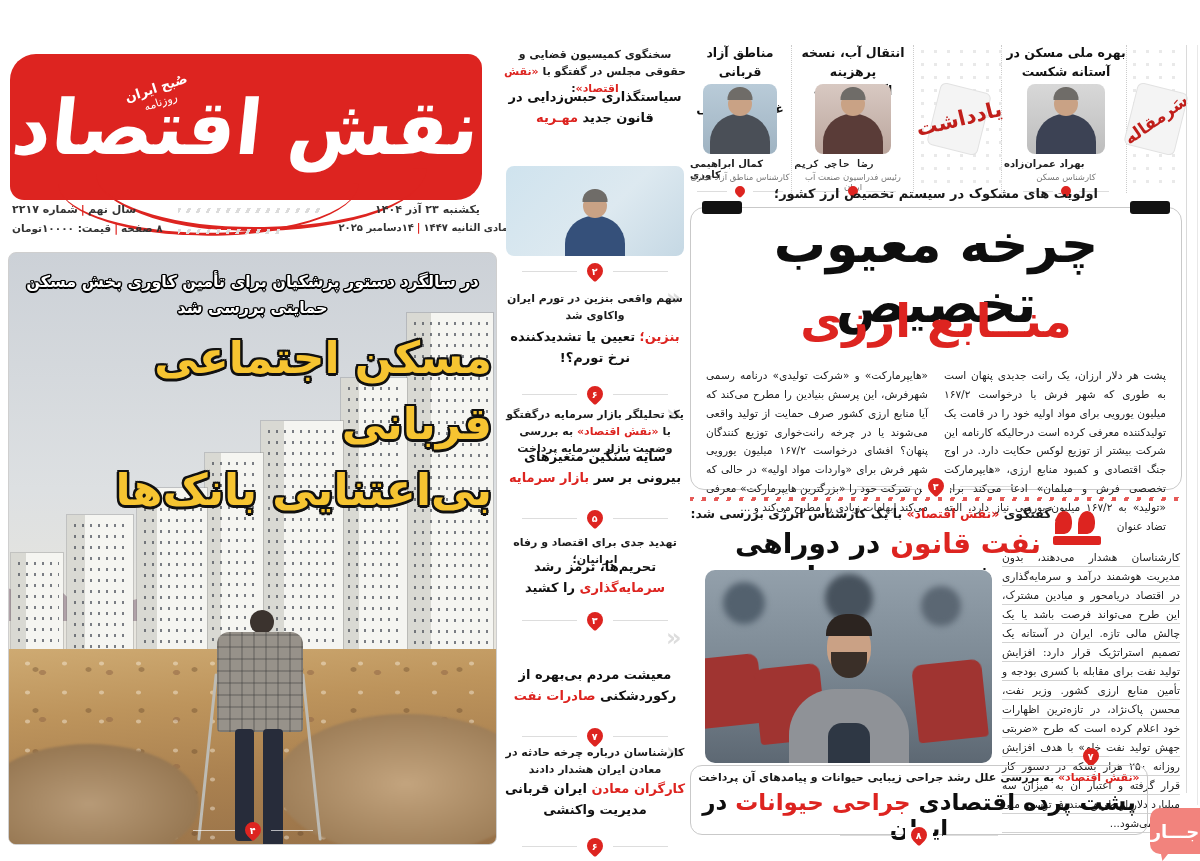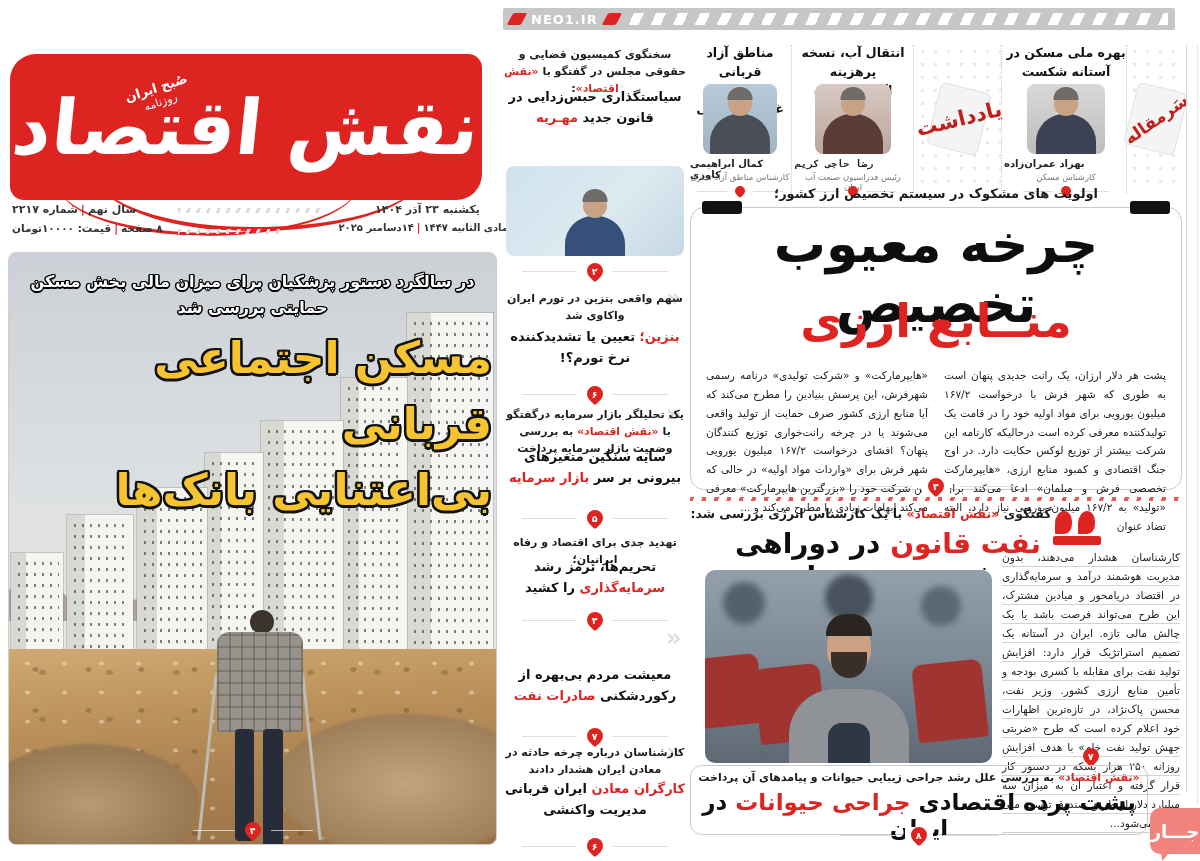--- a/index.html
+++ b/index.html
@@ -212,40 +212,34 @@
     <div class="abs dirt">
       <div class="abs rockpile rp1"></div>
       <div class="abs rockpile rp2"></div>
     </div>
     <div class="abs crutch crL"></div>
     <div class="abs crutch crR"></div>
     <div class="abs man-head"></div>
     <div class="abs man-jacket"></div>
     <div class="abs man-leg lg1"></div>
     <div class="abs man-leg lg2"></div>
-    <div class="abs hero-kicker">در سالگرد دستور پزشکیان برای میزان مالی بخش مسکن حمایتی بررسی شد</div>
+    <div class="abs hero-kicker">در سالگرد دستور پزشکیان برای تأمین کاوری بخش مسکن حمایتی بررسی شد</div>
     <div class="abs hero-title">
       <span style="display:block">مسکن اجتماعی قربانی</span>
       <span style="display:block">بی‌اعتنایی بانک‌ها</span>
     </div>
     <div class="abs hero-mark">
       <span class="wline"></span>
       <span class="pin">
           <i>۴</i>
         </span>
       <span class="wline"></span>
     </div>
   </div>
 
-  <div class="abs neo">
-    <span class="slash-red"></span>
-    <span class="neo-text">NEO1.IR</span>
-    <span class="slash-red"></span>
-    <span class="stripes"></span>
-  </div>
 
   <div class="abs vsep" style="left:791px"></div>
   <div class="abs vsep" style="left:913px"></div>
   <div class="abs vsep" style="left:1001px"></div>
   <div class="abs vsep" style="left:1126px"></div>
 
   <div class="abs labelbox" style="left:1128px;width:56px;">
     <div class="paper"></div>
     <div class="label-cal lab-sar">سَرمقاله</div>
   </div>

